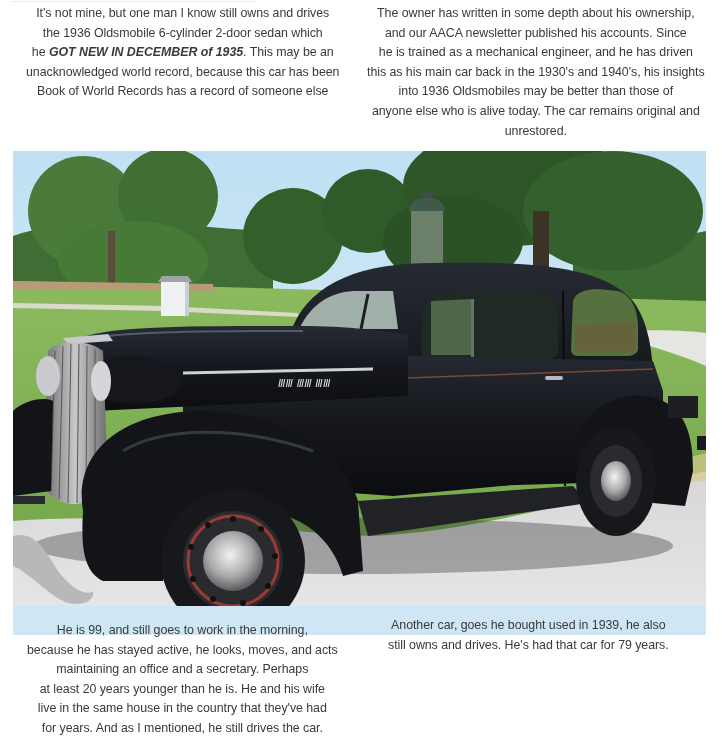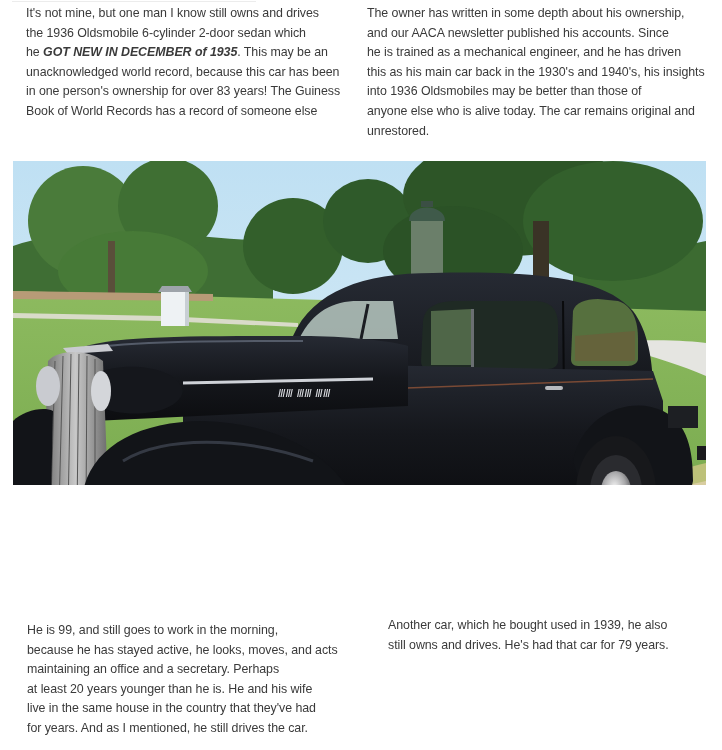--- a/index.html
+++ b/index.html
@@ -22,53 +22,53 @@
       width: 244px;
       height: 1px;
       background: #ececec;
     }
     .para {
       position: absolute;
       font-size: 12.4px;
       line-height: 19.6px;
       letter-spacing: -0.05px;
       white-space: nowrap;
+      text-align: center;
     }
     .para .line { display: block; }
     .para em.strong {
       font-weight: bold;
       font-style: italic;
     }
     #p-left-top  { left: 26px;  top: 4px; }
     #p-right-top { left: 367px; top: 4px; }
     #p-left-bottom  { left: 27px;  top: 621px; }
     #p-right-bottom { left: 388px; top: 616px; }
 
     .photo {
       position: absolute;
       left: 13px;
-      top: 161px;
+      top: 151px;
       width: 693px;
-      height: 324px;
+      height: 484px;
       overflow: hidden;
       background: #cfe6f4;
     }
     .photo svg { display: block; }
   </style>
 </head>
 <body>
 
 <div class="top-rule"></div>
 
 <div class="para" id="p-left-top">
   <span class="line">It's not mine, but one man I know still owns and drives</span>
   <span class="line">the 1936 Oldsmobile 6-cylinder 2-door sedan which</span>
   <span class="line"><span>he </span><em class="strong">GOT NEW IN DECEMBER of 1935</em><span>.  This may be an</span></span>
   <span class="line">unacknowledged world record, because this car has been</span>
-  <span class="line">in one person's ownership for over 83 years!  The Guiness</span>
   <span class="line">Book of World Records has a record of someone else</span>
 </div>
 
 <div class="para" id="p-right-top">
   <span class="line">The owner has written in some depth about his ownership,</span>
   <span class="line">and our AACA newsletter published his accounts.  Since</span>
   <span class="line">he is trained as a mechanical engineer, and he has driven</span>
   <span class="line">this as his main car back in the 1930's and 1940's, his insights</span>
   <span class="line">into 1936 Oldsmobiles may be better than those of</span>
   <span class="line">anyone else who is alive today.  The car remains original and</span>
@@ -226,15 +226,15 @@
 <div class="para" id="p-left-bottom">
   <span class="line">He is 99, and still goes to work in the morning,</span>
   <span class="line">because he has stayed active, he looks, moves, and acts</span>
   <span class="line">maintaining an office and a secretary.  Perhaps</span>
   <span class="line">at least 20 years younger than he is.  He and his wife</span>
   <span class="line">live in the same house in the country that they've had</span>
   <span class="line">for years.  And as I mentioned, he still drives the car.</span>
 </div>
 
 <div class="para" id="p-right-bottom">
-  <span class="line">Another car, which he bought used in 1939, he also</span>
+  <span class="line">Another car, goes he bought used in 1939, he also</span>
   <span class="line">still owns and drives.  He's had that car for 79 years.</span>
 </div>
 
 </body></html>

